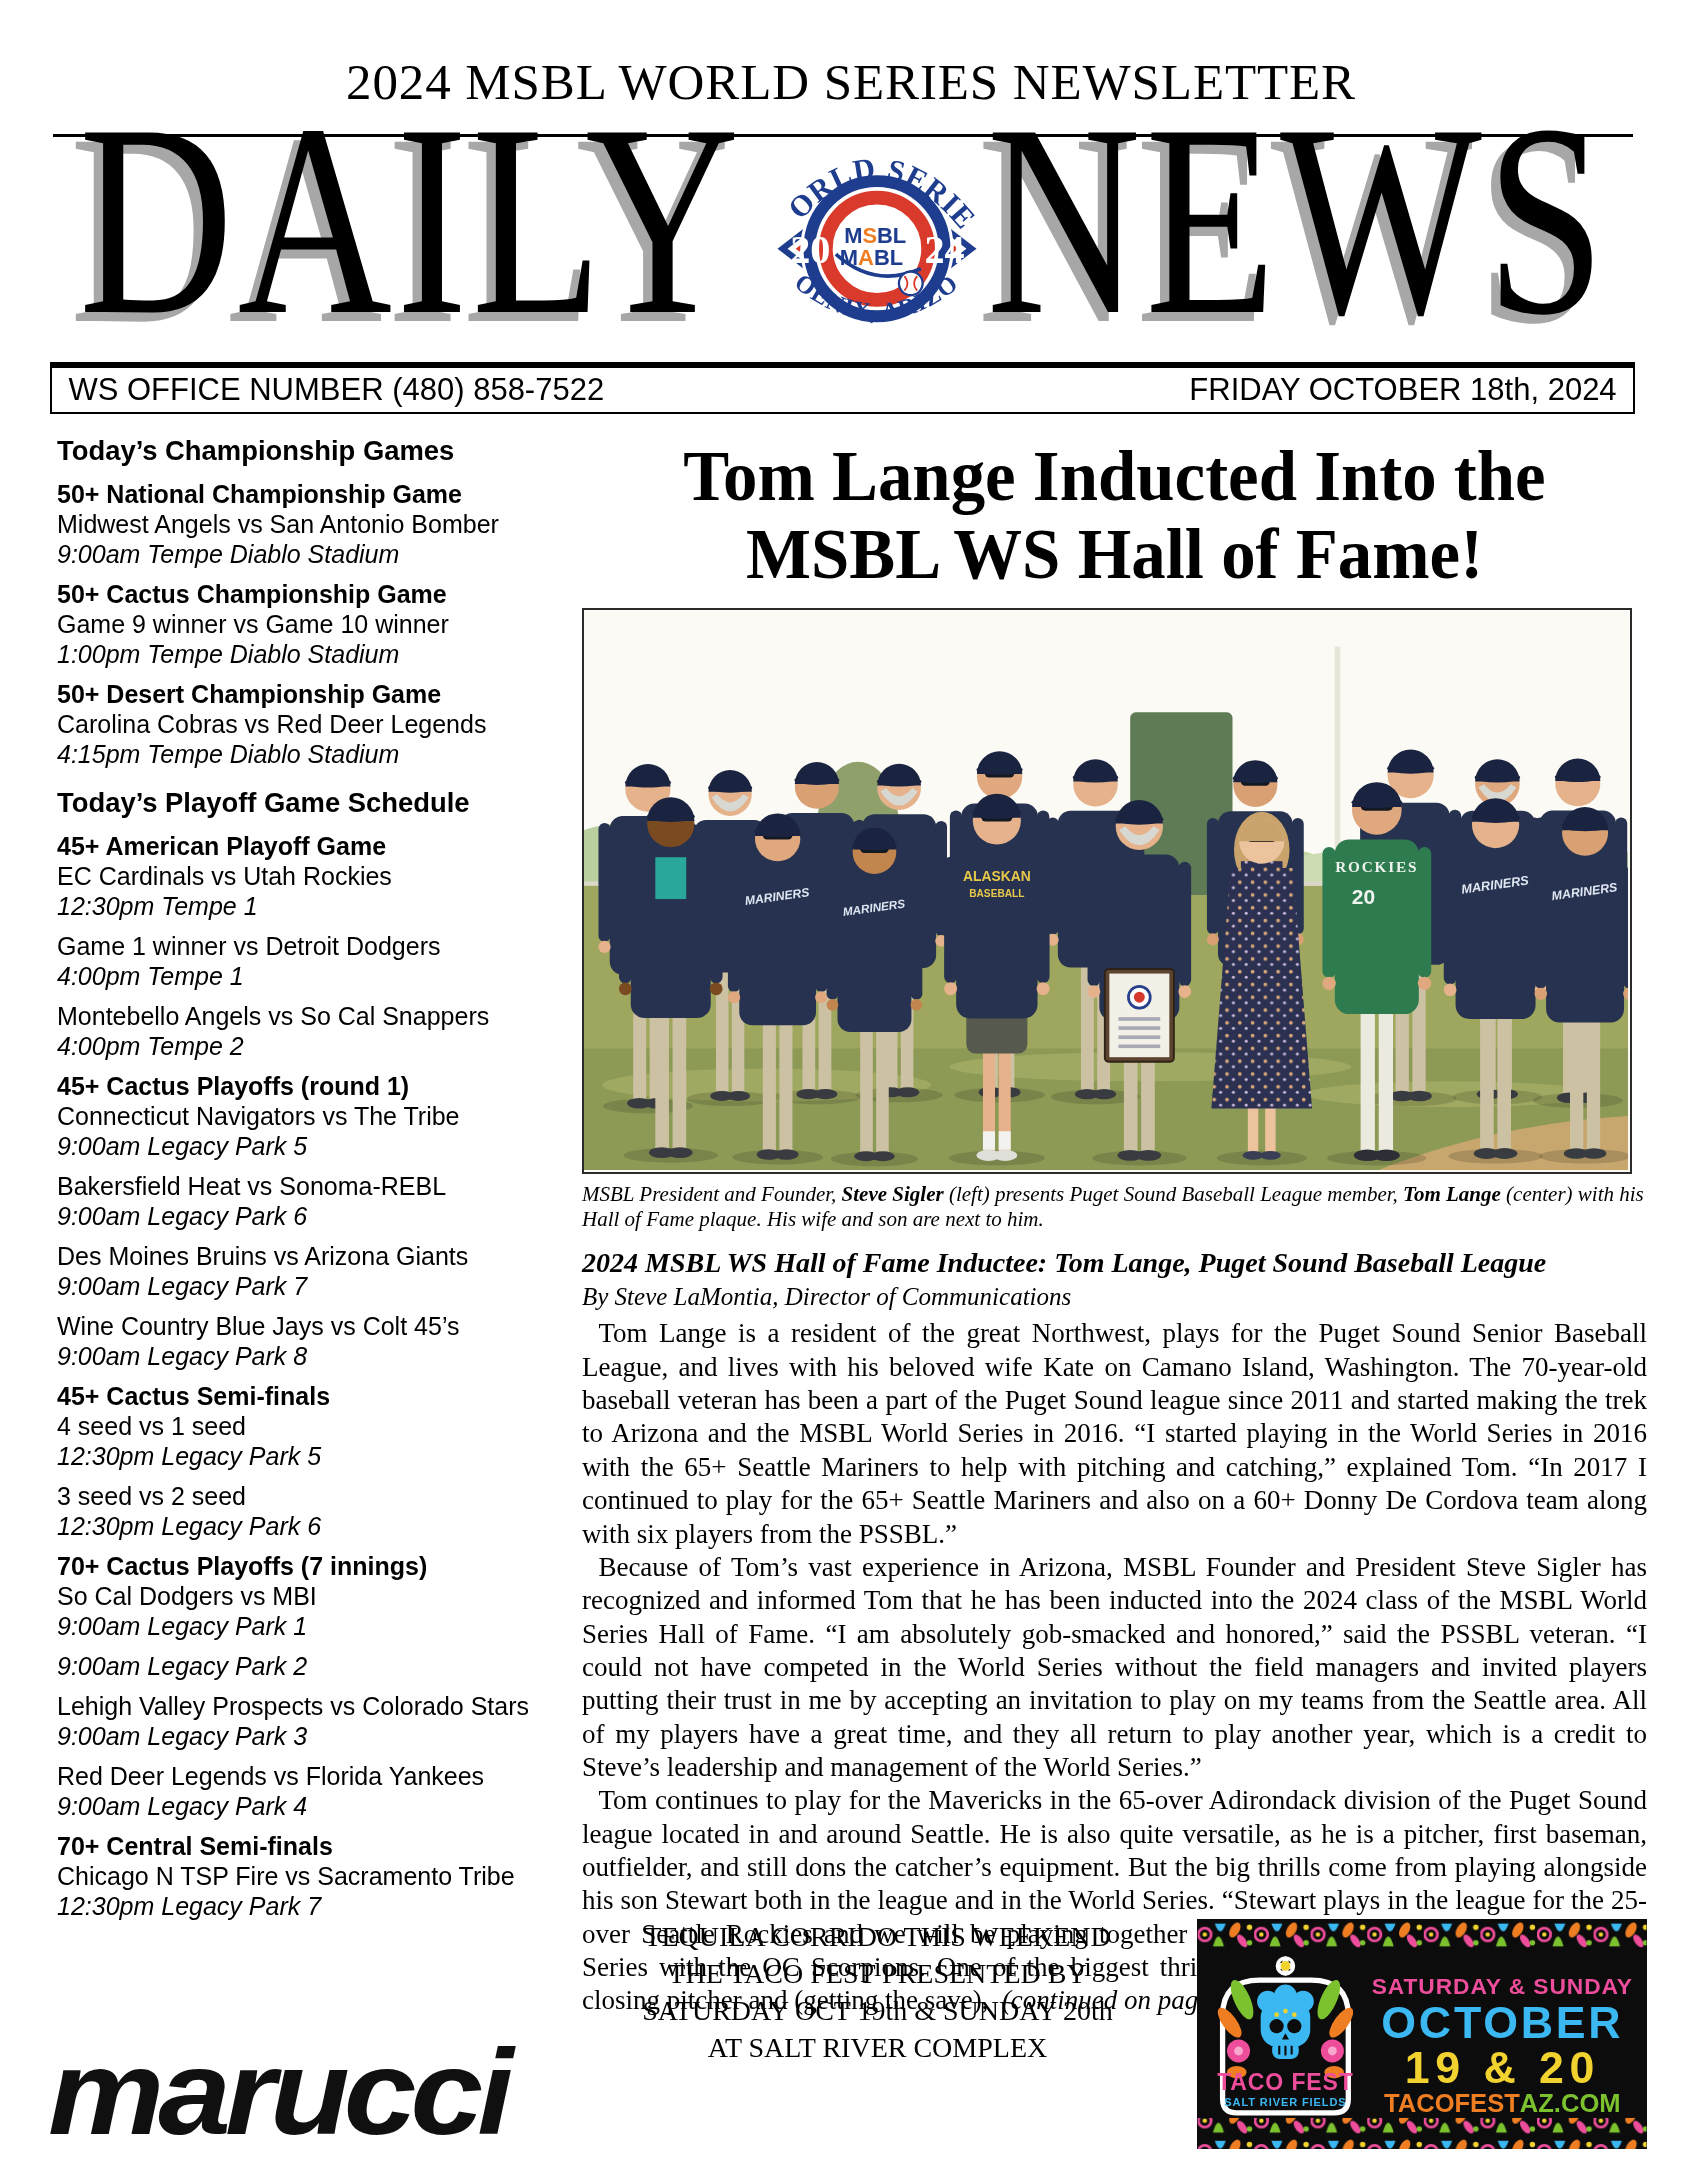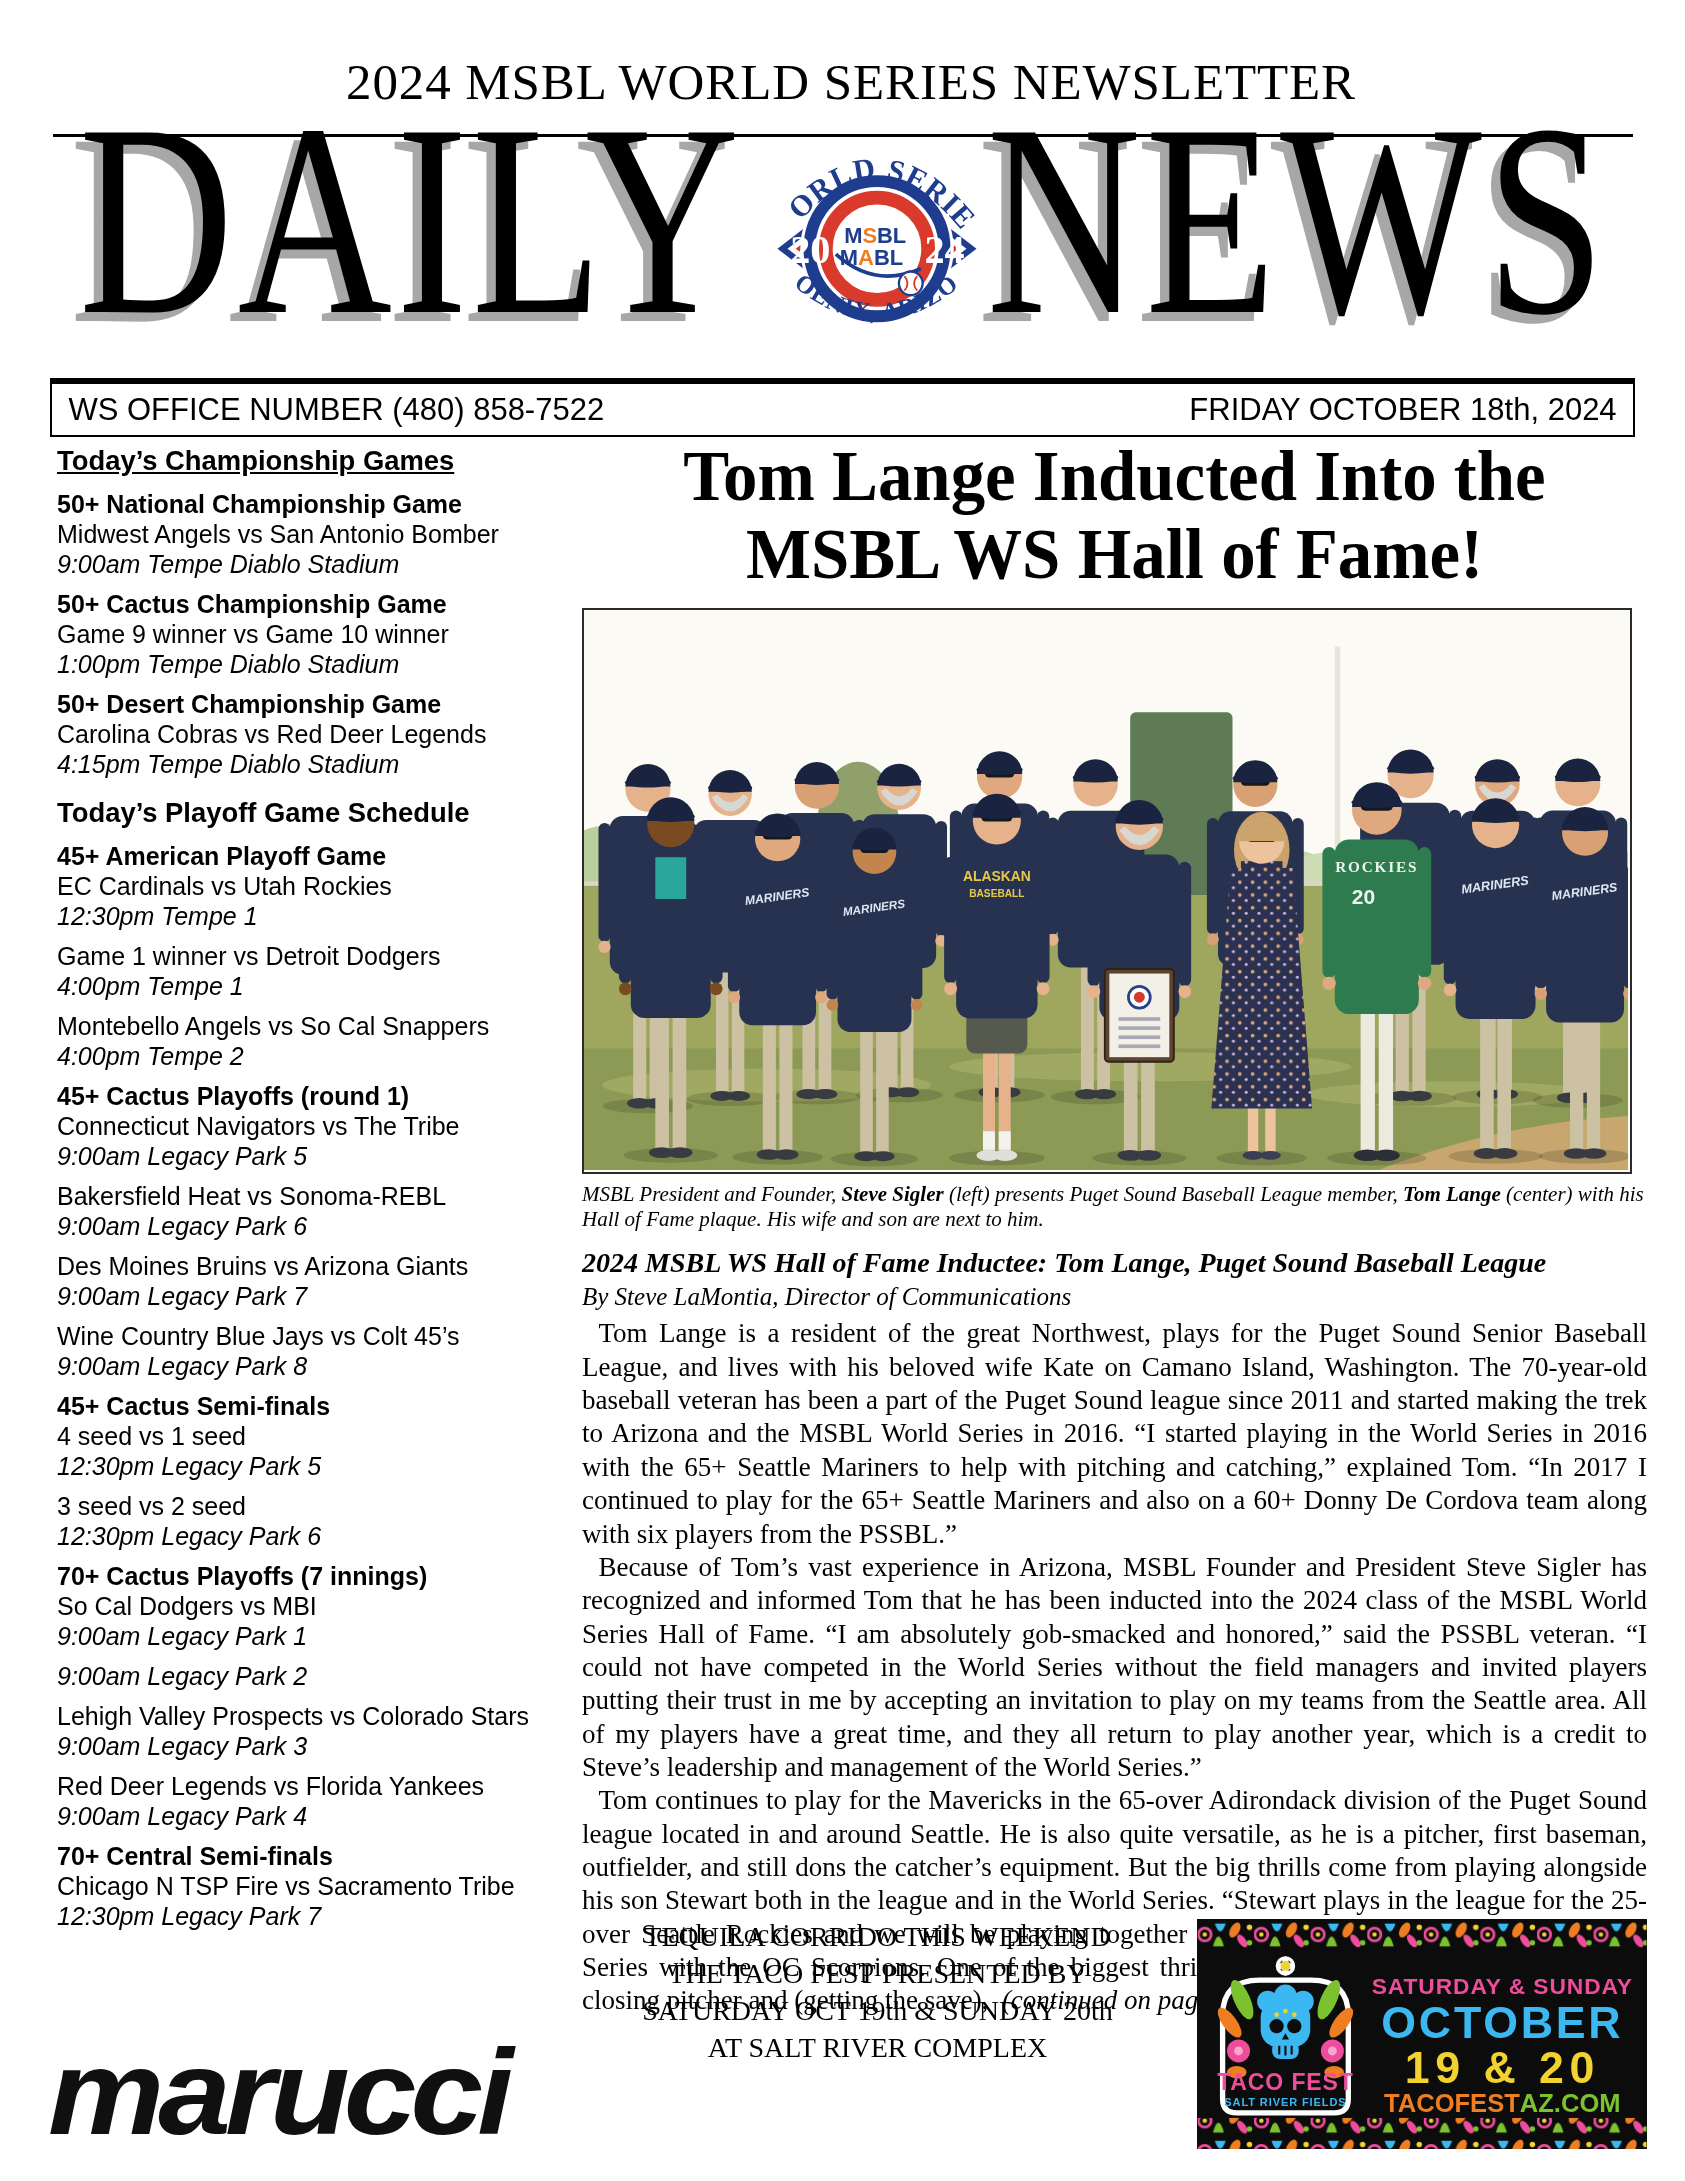--- a/index.html
+++ b/index.html
@@ -11,29 +11,29 @@
     font-size:51px; letter-spacing:0.9px; white-space:nowrap; }
   .top-rule { position:absolute; top:134px; left:53px; right:53px; height:2.7px; background:#000; }
 
   .wordmark { position:absolute; top:97px; font-size:274px; line-height:0.9;
     letter-spacing:5.5px; font-weight:400; color:#000;
     text-shadow:-12px 9.1px 0 #a7a7a7; white-space:nowrap; }
   .wordmark.daily { left:79px; transform:scaleX(0.78); transform-origin:left top; }
   .wordmark.news  { right:77px; transform:scaleX(0.78); transform-origin:right top; }
   .ws-logo { position:absolute; left:772px; top:139px; width:210px; height:223px; }
 
-  .info-bar { position:absolute; top:362px; left:50px; width:1585px; height:59px;
+  .info-bar { position:absolute; top:362px; left:50px; width:1585px; height:52px;
     border:2.7px solid #000; border-top-width:6.4px; display:flex; align-items:center;
     justify-content:space-between; padding:0 16.4px;
-    font-family:"Liberation Sans","DejaVu Sans",sans-serif; font-size:31px;margin-top:16px; }
+    font-family:"Liberation Sans","DejaVu Sans",sans-serif; font-size:31px; }
 
   .sidebar { position:absolute; top:433px; left:57px; width:528px;
     font-family:"Liberation Sans","DejaVu Sans",sans-serif; font-size:25px; line-height:1.2; }
   .side-heading { font-size:27.4px; font-weight:700; margin:18.3px 0 11px; }
-  .side-heading:first-child { margin-top:12px;text-decoration:underline; }
+  .side-heading:first-child { margin-top:2px; }
   .game { margin-bottom:10px; }
   .g-title { font-weight:700; }
   .g-time { font-style:italic; }
 
   .marucci { position:absolute; left:48px; top:2032px; font-family:"Liberation Sans","DejaVu Sans",sans-serif;
     font-style:italic; font-weight:700; font-size:121px; letter-spacing:-5.5px; color:#101010;
     transform:scaleX(1.08); transform-origin:left top; line-height:1; }
 
   .main { position:absolute; left:582px; top:437px; width:1065px; }
   .headline { text-align:center; font-weight:700; font-size:71px; line-height:1.1;

